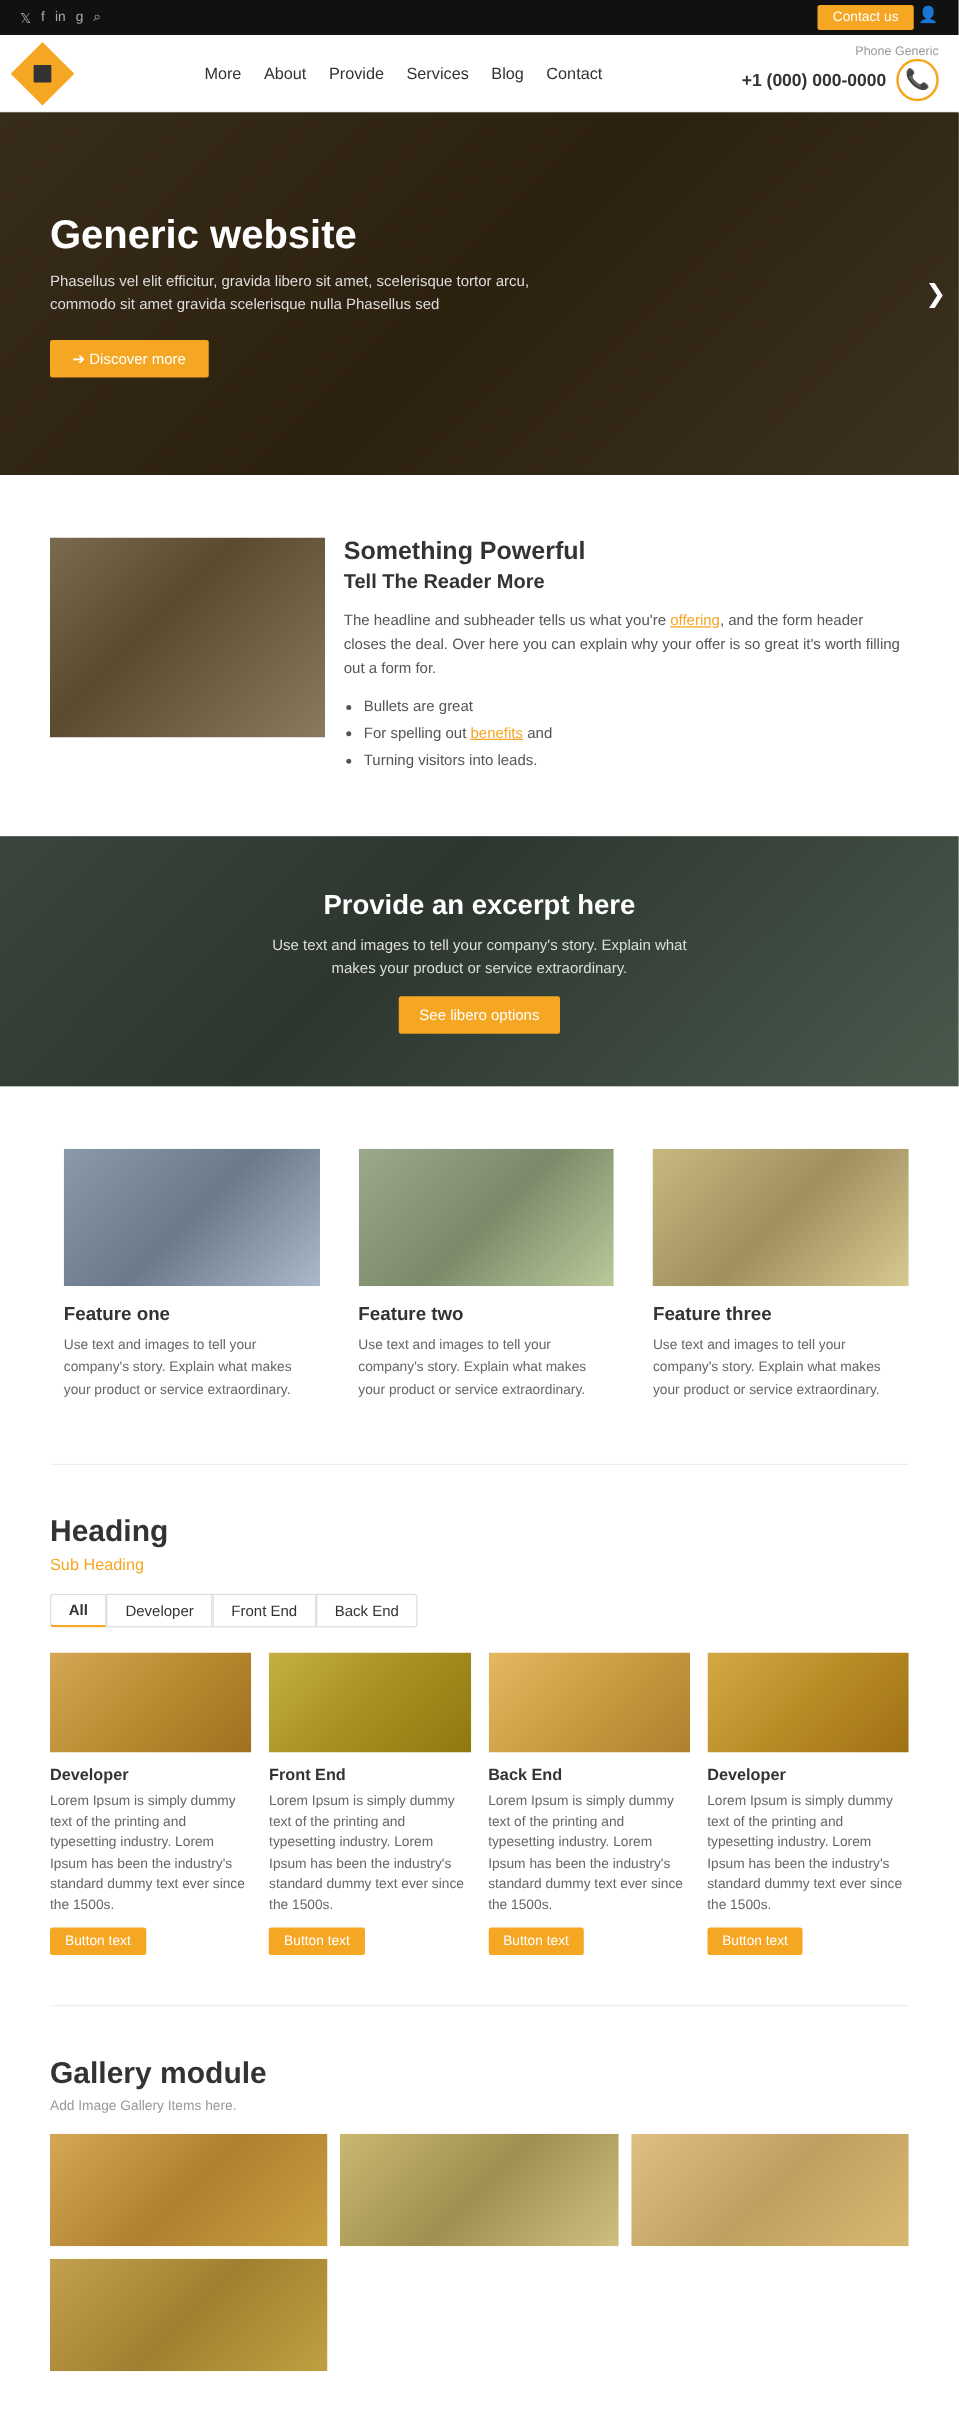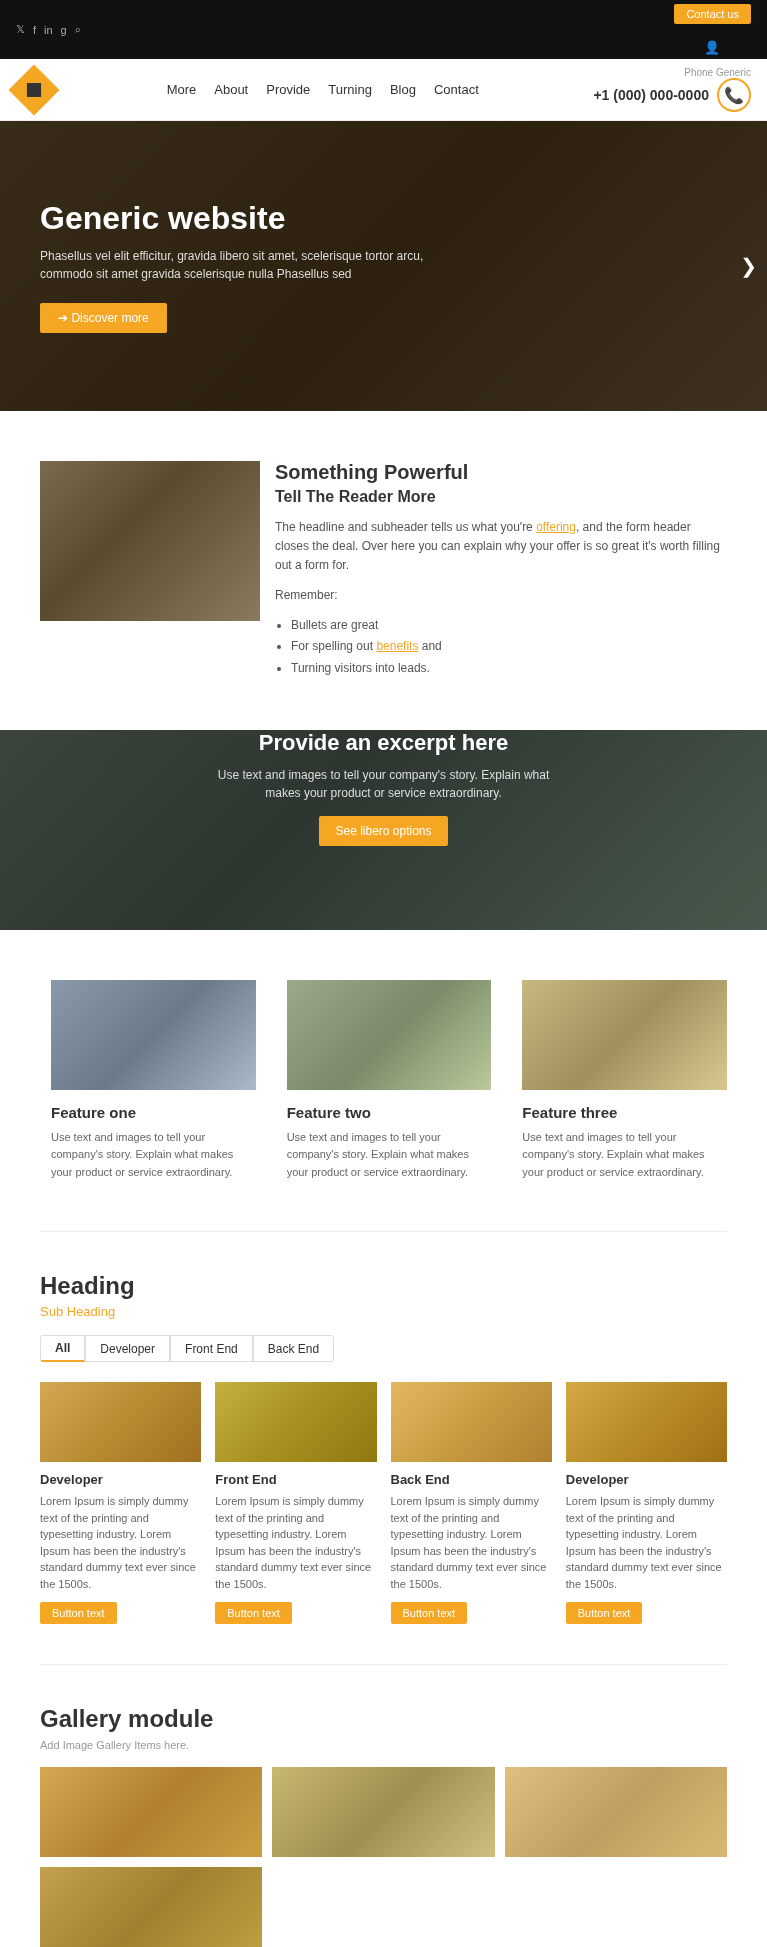--- a/index.html
+++ b/index.html
@@ -2,21 +2,21 @@
 <html><head>
   <meta charset="utf-8">
   <style>
     * { margin: 0; padding: 0; box-sizing: border-box; }
     body { font-family: Arial, sans-serif; font-size: 13px; color: #333; background: #fff; width: 767px; }
 
     
     .top-bar { background: #111; display: flex; justify-content: space-between; align-items: center; padding: 4px 16px; }
     .top-bar-social { display: flex; gap: 8px; align-items: center; }
     .top-bar-social span { color: #aaa; font-size: 11px; cursor: pointer; }
-    .top-bar-right { display: flex; align-items: center; gap: 16px; flex-direction: column; }
+    .top-bar-right { display: flex; align-items: flex-start; gap: 4px; }
     .contact-us-btn { background: #f5a623; color: #fff; border: none; padding: 4px 12px; font-size: 11px; cursor: pointer; border-radius: 2px; }
     .top-bar-icon { color: #aaa; font-size: 13px; }
 
     
     .header { display: flex; align-items: center; justify-content: space-between; padding: 8px 16px; background: #fff; border-bottom: 1px solid #eee; }
     .logo { display: flex; align-items: center; gap: 8px; }
     .logo-diamond { width: 36px; height: 36px; background: #f5a623; transform: rotate(45deg); display: flex; align-items: center; justify-content: center; }
     .logo-diamond-inner { width: 20px; height: 20px; background: #333; transform: rotate(0deg); clip-path: polygon(50% 0%, 100% 50%, 50% 100%, 0% 50%); }
     nav { display: flex; gap: 18px; align-items: center; }
     nav a { text-decoration: none; color: #333; font-size: 13px; font-weight: 500; }
@@ -40,21 +40,21 @@
     .powerful-img { width: 220px; height: 160px; background: #bbb; flex-shrink: 0; overflow: hidden; }
     .powerful-img-inner { width: 100%; height: 100%; background: linear-gradient(135deg, #c8a86b 0%, #a08040 50%, #8b7040 100%); display: flex; align-items: center; justify-content: center; }
     .powerful-text { flex: 1; }
     .powerful-text h2 { font-size: 20px; font-weight: bold; margin-bottom: 4px; }
     .powerful-text h3 { font-size: 16px; font-weight: 600; margin-bottom: 12px; }
     .powerful-text p { font-size: 12px; color: #555; line-height: 1.6; margin-bottom: 10px; }
     .powerful-text ul { margin-left: 16px; margin-top: 8px; }
     .powerful-text ul li { font-size: 12px; color: #555; line-height: 1.8; }
 
     
-    .excerpt-banner { position: relative; width: 100%; height: 200px; background: linear-gradient(rgba(0,0,0,0.5), rgba(0,0,0,0.5)), #555; display: flex; align-items: flex-start; justify-content: center; text-align: center; }
+    .excerpt-banner { position: relative; width: 100%; height: 200px; background: linear-gradient(rgba(0,0,0,0.5), rgba(0,0,0,0.5)), #555; display: flex; align-items: center; justify-content: center; text-align: center; }
     .excerpt-content { position: relative; z-index: 1; }
     .excerpt-title { color: #fff; font-size: 22px; font-weight: bold; margin-bottom: 10px; }
     .excerpt-subtitle { color: #ddd; font-size: 12px; max-width: 350px; margin: 0 auto 14px; line-height: 1.5; }
     .excerpt-btn { background: #f5a623; color: #fff; border: none; padding: 8px 16px; font-size: 12px; cursor: pointer; border-radius: 2px; }
 
     
     .features-section { padding: 50px 40px; }
     .features-grid { display: flex; gap: 20px; }
     .feature-item { flex: 1; margin-left: 11px; }
     .feature-img { width: 100%; height: 110px; background: #bbb; margin-bottom: 14px; overflow: hidden; }
@@ -114,21 +114,21 @@
 <div class="header">
   <div class="logo">
     <div class="logo-diamond">
       <div class="logo-diamond-inner"></div>
     </div>
   </div>
   <nav>
     <a>More</a>
     <a>About</a>
     <a>Provide</a>
-    <a>Turning</a>
+    <a>Services</a>
     <a>Blog</a>
     <a>Contact</a>
   </nav>
   <div class="header-phone">
     <div class="phone-label">Phone Generic</div>
     <div class="phone-icon-wrap">
       <div class="phone-number">+1 (000) 000-0000</div>
       <div class="phone-icon-circle">📞</div>
     </div>
   </div>
@@ -145,21 +145,20 @@
 </div>
 
 <div class="section-powerful">
   <div class="powerful-img">
     <div class="powerful-img-inner img-people" style="background: linear-gradient(135deg,#c8b890 0%,#a09060 30%,#706040 60%,#908060 100%);"></div>
   </div>
   <div class="powerful-text">
     <h2>Something Powerful</h2>
     <h3>Tell The Reader More</h3>
     <p>The headline and subheader tells us what you're <span style="color:#f5a623;text-decoration:underline;">offering</span>, and the form header closes the deal. Over here you can explain why your offer is so great it's worth filling out a form for.</p>
-    <p style="margin-top:10px;font-size:12px;color:#555;">Remember:</p>
     <ul style="margin-left:16px;margin-top:6px;">
       <li style="font-size:12px;color:#555;line-height:1.8;">Bullets are great</li>
       <li style="font-size:12px;color:#555;line-height:1.8;">For spelling out <span style="color:#f5a623;text-decoration:underline;">benefits</span> and</li>
       <li style="font-size:12px;color:#555;line-height:1.8;">Turning visitors into leads.</li>
     </ul>
   </div>
 </div>
 
 <div class="excerpt-banner" style="background: linear-gradient(rgba(20,20,20,0.55),rgba(20,20,20,0.55)), linear-gradient(135deg,#6a8070 0%,#4a6050 40%,#8aaa90 100%);">
   <div class="excerpt-content">

